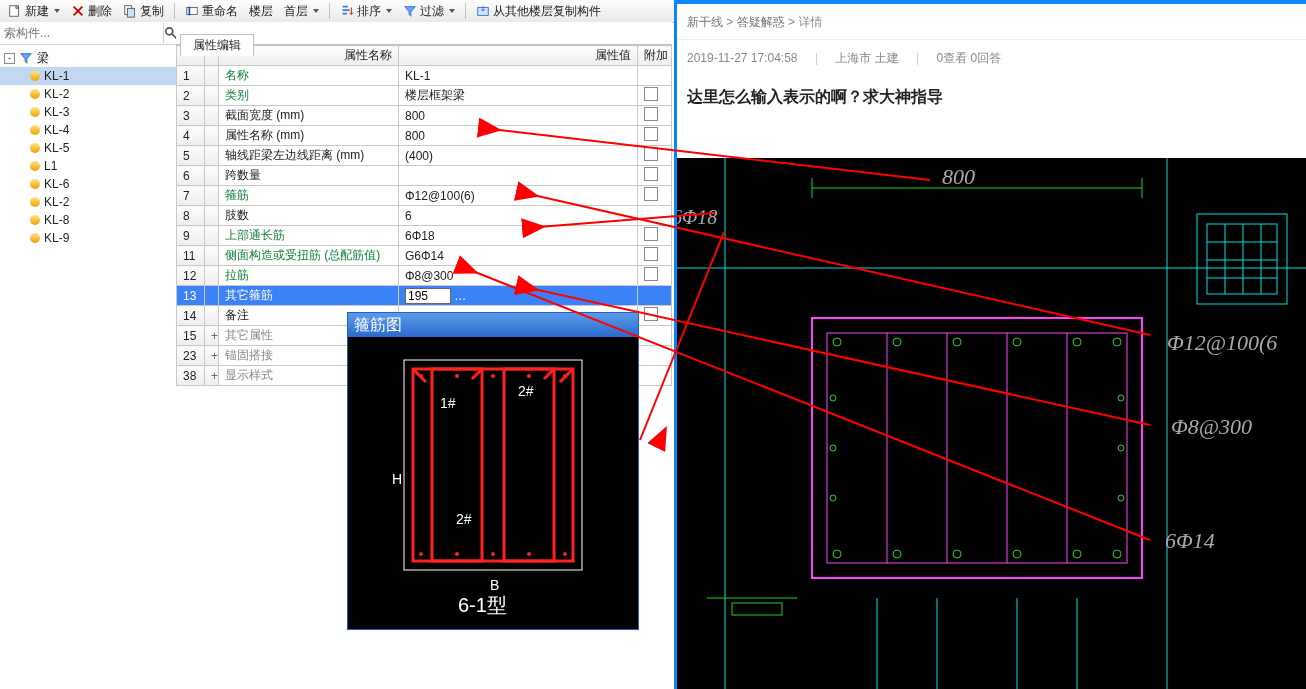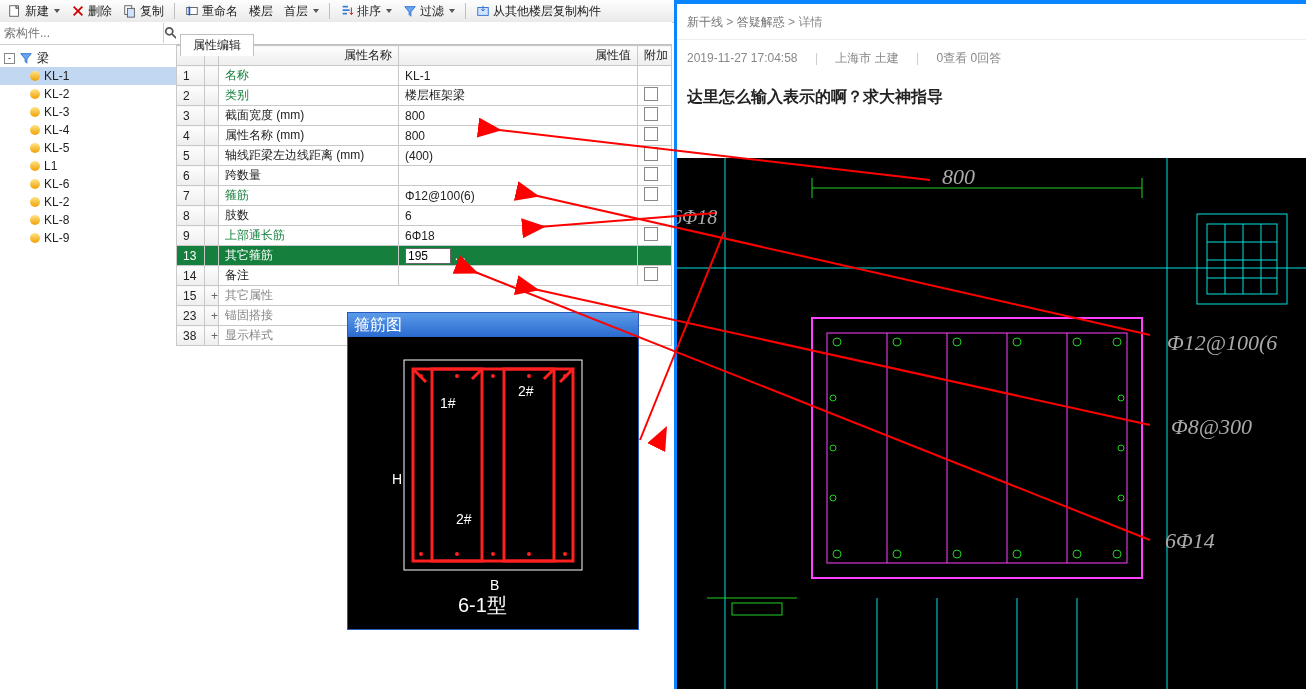--- a/index.html
+++ b/index.html
@@ -24,21 +24,21 @@
 .tab-row{height:22px;display:flex;align-items:flex-end;border-bottom:1px solid #c0c0c0;padding-left:4px}
 .tab{border:1px solid #c0c0c0;border-bottom:none;background:#fff;padding:2px 12px;font-size:12px;position:relative;top:12px}
 .grid{border-collapse:collapse;width:100%;table-layout:fixed}
 .grid th,.grid td{border:1px solid #c8c8c8;height:19px;padding:0 6px;font-size:12px;text-align:left;white-space:nowrap;overflow:hidden}
 .grid th{background:linear-gradient(#fdfdfd,#eee);text-align:right;font-weight:normal}
 .rownum{width:28px;text-align:center;background:linear-gradient(#fdfdfd,#eee)}
 .tog{width:12px;text-align:center;background:linear-gradient(#fdfdfd,#eee);font-size:10px;color:#666}
 .blue{color:#15803d}
 .chk{width:28px;text-align:center}
 .chk span{display:inline-block;width:12px;height:12px;border:1px solid #888;background:#fff}
-.grid tr.sel td{background:#15803d;color:#fff}
+.grid tr.sel td{background:#3b82f6;color:#fff}
 .grid tr.sel td.blue{color:#fff}
 .val-input{width:40px;border:1px solid #666;background:#fff;color:#000;padding:0 2px;font-size:12px}
 .ell{letter-spacing:1px}
 .stirrup-win{position:absolute;left:347px;top:312px;width:290px;height:316px;border:1px solid #2a5ac0;background:#000}
 .stirrup-title{height:20px;background:linear-gradient(#5a9be8,#2a6ad0);color:#fff;font-size:16px;padding:2px 6px}
 .stirrup-canvas{position:absolute;left:0;top:21px;right:0;bottom:0}
 .right-pane{position:absolute;left:674px;top:0;width:632px;height:689px;background:#fff;border-left:3px solid #0a84ff}
 .right-top-border{height:4px;background:#0a84ff}
 .breadcrumb{padding:10px 10px 8px;color:#888;font-size:12px}
 .breadcrumb a{color:#737373;text-decoration:none}
@@ -256,20 +256,34 @@
             <td class="tog"></td>
             <td class="">肢数</td>
             <td>6</td>
             <td class="chk"></td>
           </tr>
           <tr>
             <td class="rownum">9</td>
             <td class="tog"></td>
             <td class="blue">上部通长筋</td>
             <td>6Φ18</td>
+            <td class="chk"><span></span></td>
+          </tr>
+          <tr>
+            <td class="rownum">11</td>
+            <td class="tog"></td>
+            <td class="blue">侧面构造或受扭筋 (总配筋值)</td>
+            <td>G6Φ14</td>
+            <td class="chk"><span></span></td>
+          </tr>
+          <tr>
+            <td class="rownum">12</td>
+            <td class="tog"></td>
+            <td class="blue">拉筋</td>
+            <td>Φ8@300</td>
             <td class="chk"><span></span></td>
           </tr>
           <tr class="sel">
             <td class="rownum">13</td>
             <td class="tog"></td>
             <td class="blue">其它箍筋</td>
             <td><input class="val-input" value="195" style=""> <span class="ell">…</span></td>
             <td class="chk"></td>
           </tr>
           <tr>

